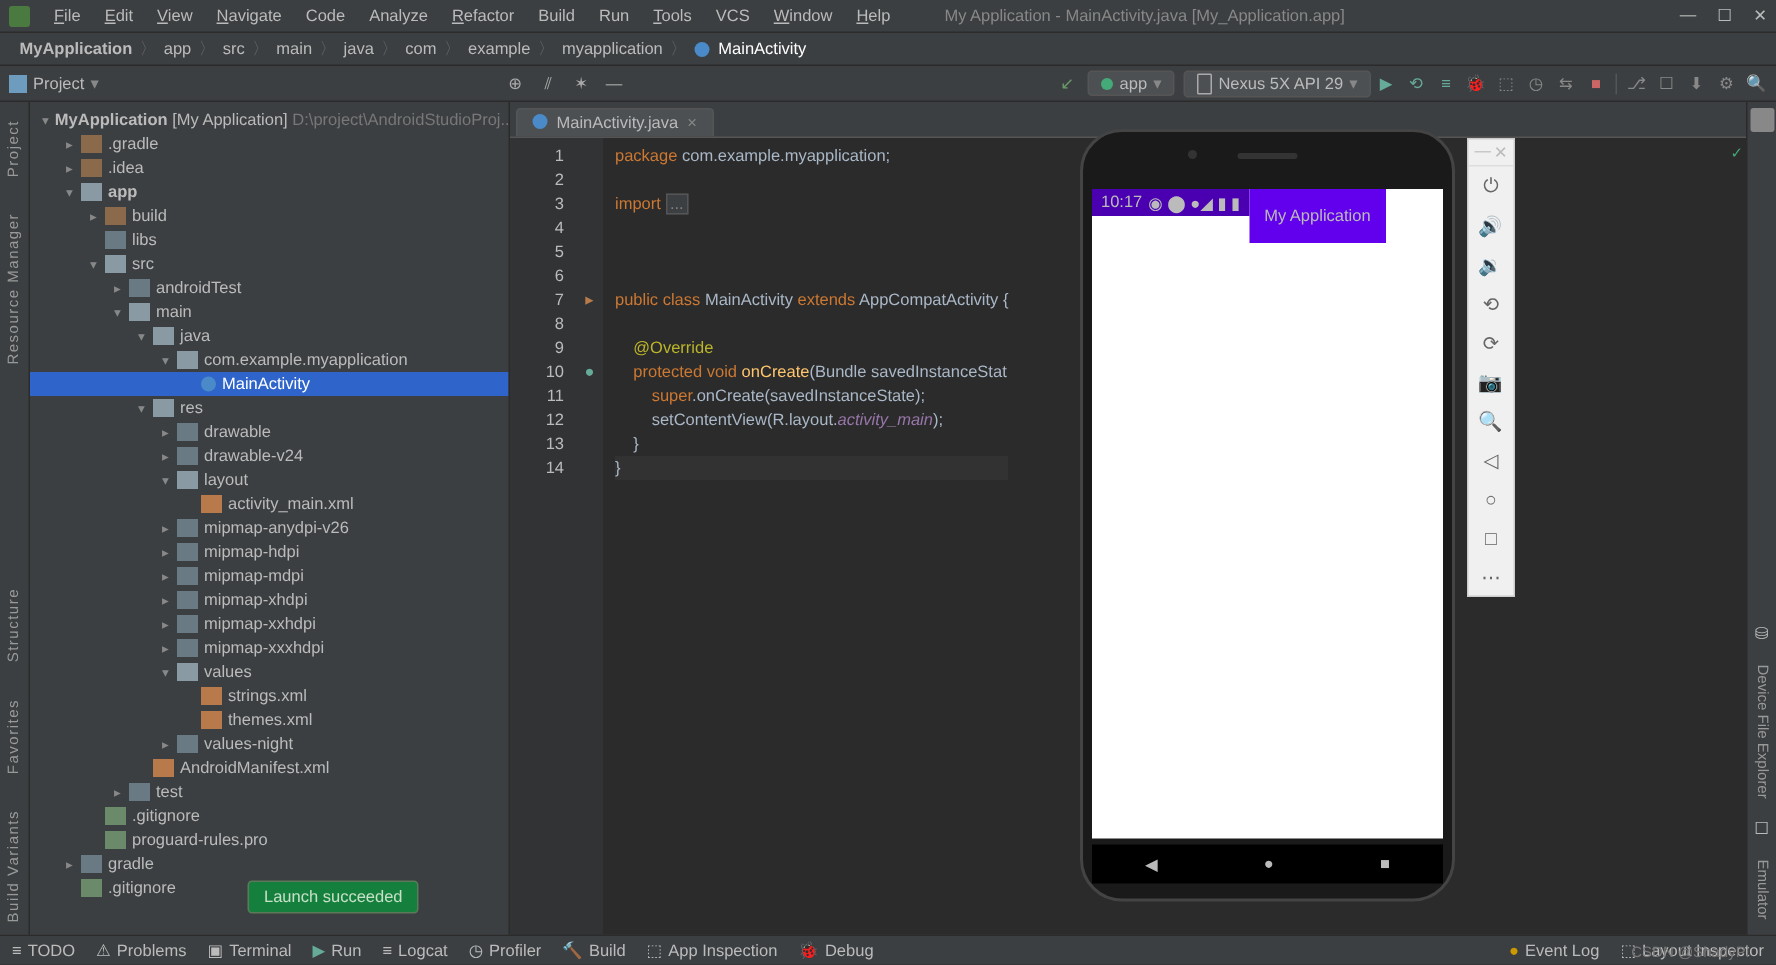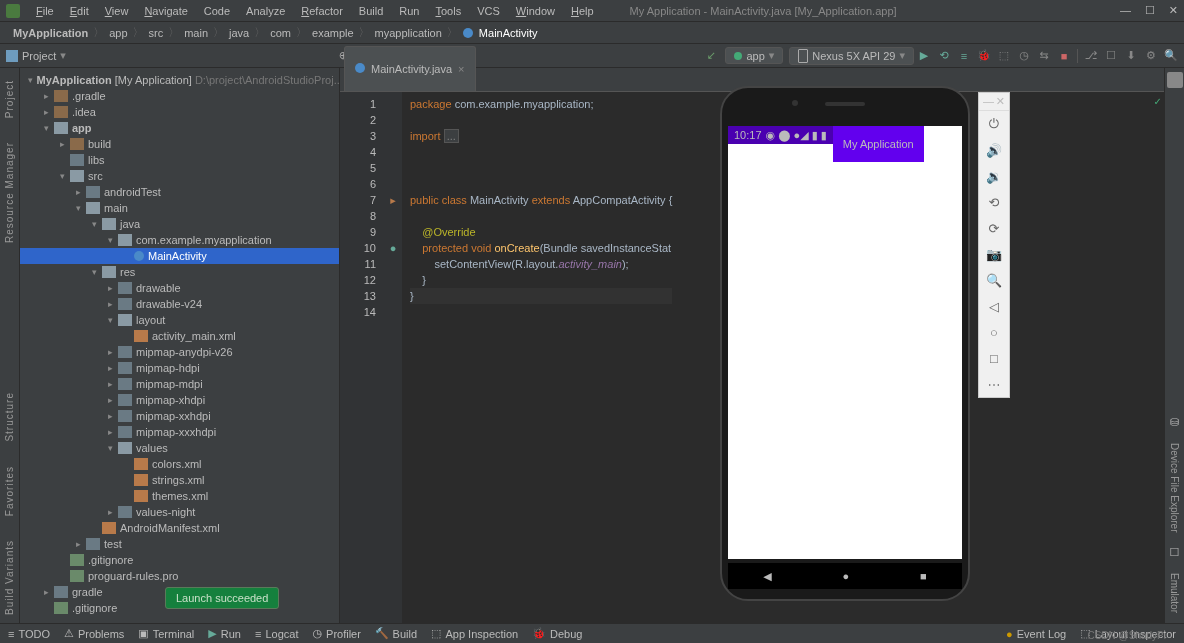--- a/index.html
+++ b/index.html
@@ -34,21 +34,21 @@
 .tree .ic{width:14px;height:12px;margin-right:4px;display:inline-block}
 .tree .ic.fold{background:#6a7a84}
 .tree .ic.foldo{background:#8a9aa4}
 .tree .ic.pkg{background:#8a9aa4}
 .tree .ic.file{background:#6a8a6a}
 .tree .ic.xml{background:#b87a4a}
 .tree .ic.cls{width:10px;height:10px;border-radius:50%;background:#4a8ac8}
 .tree .dim{color:#777}
 .editor{flex:1;background:#2b2b2b;display:flex;flex-direction:column;position:relative}
 .tabs{height:24px;background:#3c3f41;display:flex;align-items:flex-end;border-bottom:1px solid #555}
-.tab{background:#4c5052;padding:16px 10px;border:1px solid #555;border-bottom:none;display:flex;gap:6px;border-radius:3px 3px 0 0;margin-left:4px}
+.tab{background:#4c5052;padding:3px 10px;border:1px solid #555;border-bottom:none;display:flex;gap:6px;border-radius:3px 3px 0 0;margin-left:4px}
 .tab .cls-ic{width:10px;height:10px;border-radius:50%;background:#4a8ac8}
 .tab .x{color:#888;cursor:pointer}
 .code{flex:1;display:flex;font-family:"Consolas","Monaco",monospace;font-size:12px;line-height:16px;position:relative}
 .gutter{width:44px;text-align:right;padding:4px 8px 0 0;color:#606366;background:#313335}
 .gutter .ln{height:16px}
 .gmark{width:18px;background:#313335;padding-top:4px}
 .gmark .mk{height:16px;display:flex;align-items:center;justify-content:center;font-size:9px}
 .src{padding:4px 0 0 8px}
 .src .cl{height:16px;white-space:pre}
 .src .cl.hl{background:#323232}
@@ -298,25 +298,20 @@
           <span>mipmap-xxxhdpi</span>
         </div>
       <div class="row" style="padding-left:88px">
           <span class="chv">▾</span>
           <span class="ic foldo"></span>
           <span>values</span>
         </div>
       <div class="row" style="padding-left:104px">
           <span class="chv"></span>
           <span class="ic xml"></span>
-          <span>colors.xml</span>
-        </div>
-      <div class="row" style="padding-left:104px">
-          <span class="chv"></span>
-          <span class="ic xml"></span>
           <span>strings.xml</span>
         </div>
       <div class="row" style="padding-left:104px">
           <span class="chv"></span>
           <span class="ic xml"></span>
           <span>themes.xml</span>
         </div>
       <div class="row" style="padding-left:88px">
           <span class="chv">▸</span>
           <span class="ic fold"></span>
@@ -404,20 +399,21 @@
         <div class="cl"><span class="kw">package </span><span class="txt">com.example.myapplication;</span></div>
         <div class="cl"></div>
         <div class="cl"><span class="kw">import </span><span class="cmt" style="background:#3c3f41;border:1px solid #555;padding:0 2px">...</span></div>
         <div class="cl"></div>
         <div class="cl"></div>
         <div class="cl"></div>
         <div class="cl"><span class="kw">public </span><span class="kw">class </span><span class="txt">MainActivity </span><span class="kw">extends </span><span class="txt">AppCompatActivity </span><span class="txt">{</span></div>
         <div class="cl"></div>
         <div class="cl">    <span class="ann">@Override</span></div>
         <div class="cl">    <span class="kw">protected </span><span class="kw">void </span><span class="fn">onCreate</span><span class="txt">(Bundle savedInstanceStat</span></div>
+        <div class="cl">        <span class="kw">super</span><span class="txt">.onCreate(savedInstanceState);</span></div>
         <div class="cl">        <span class="txt">setContentView(R.layout.</span><span class="id">activity_main</span><span class="txt">);</span></div>
         <div class="cl">    <span class="txt">}</span></div>
         <div class="cl hl"><span class="txt">}</span></div>
       </div>
     </div>
     <div class="ed-check">✓</div>
   </div>
 
   <div class="right-gutter">
     <div class="av"></div>

